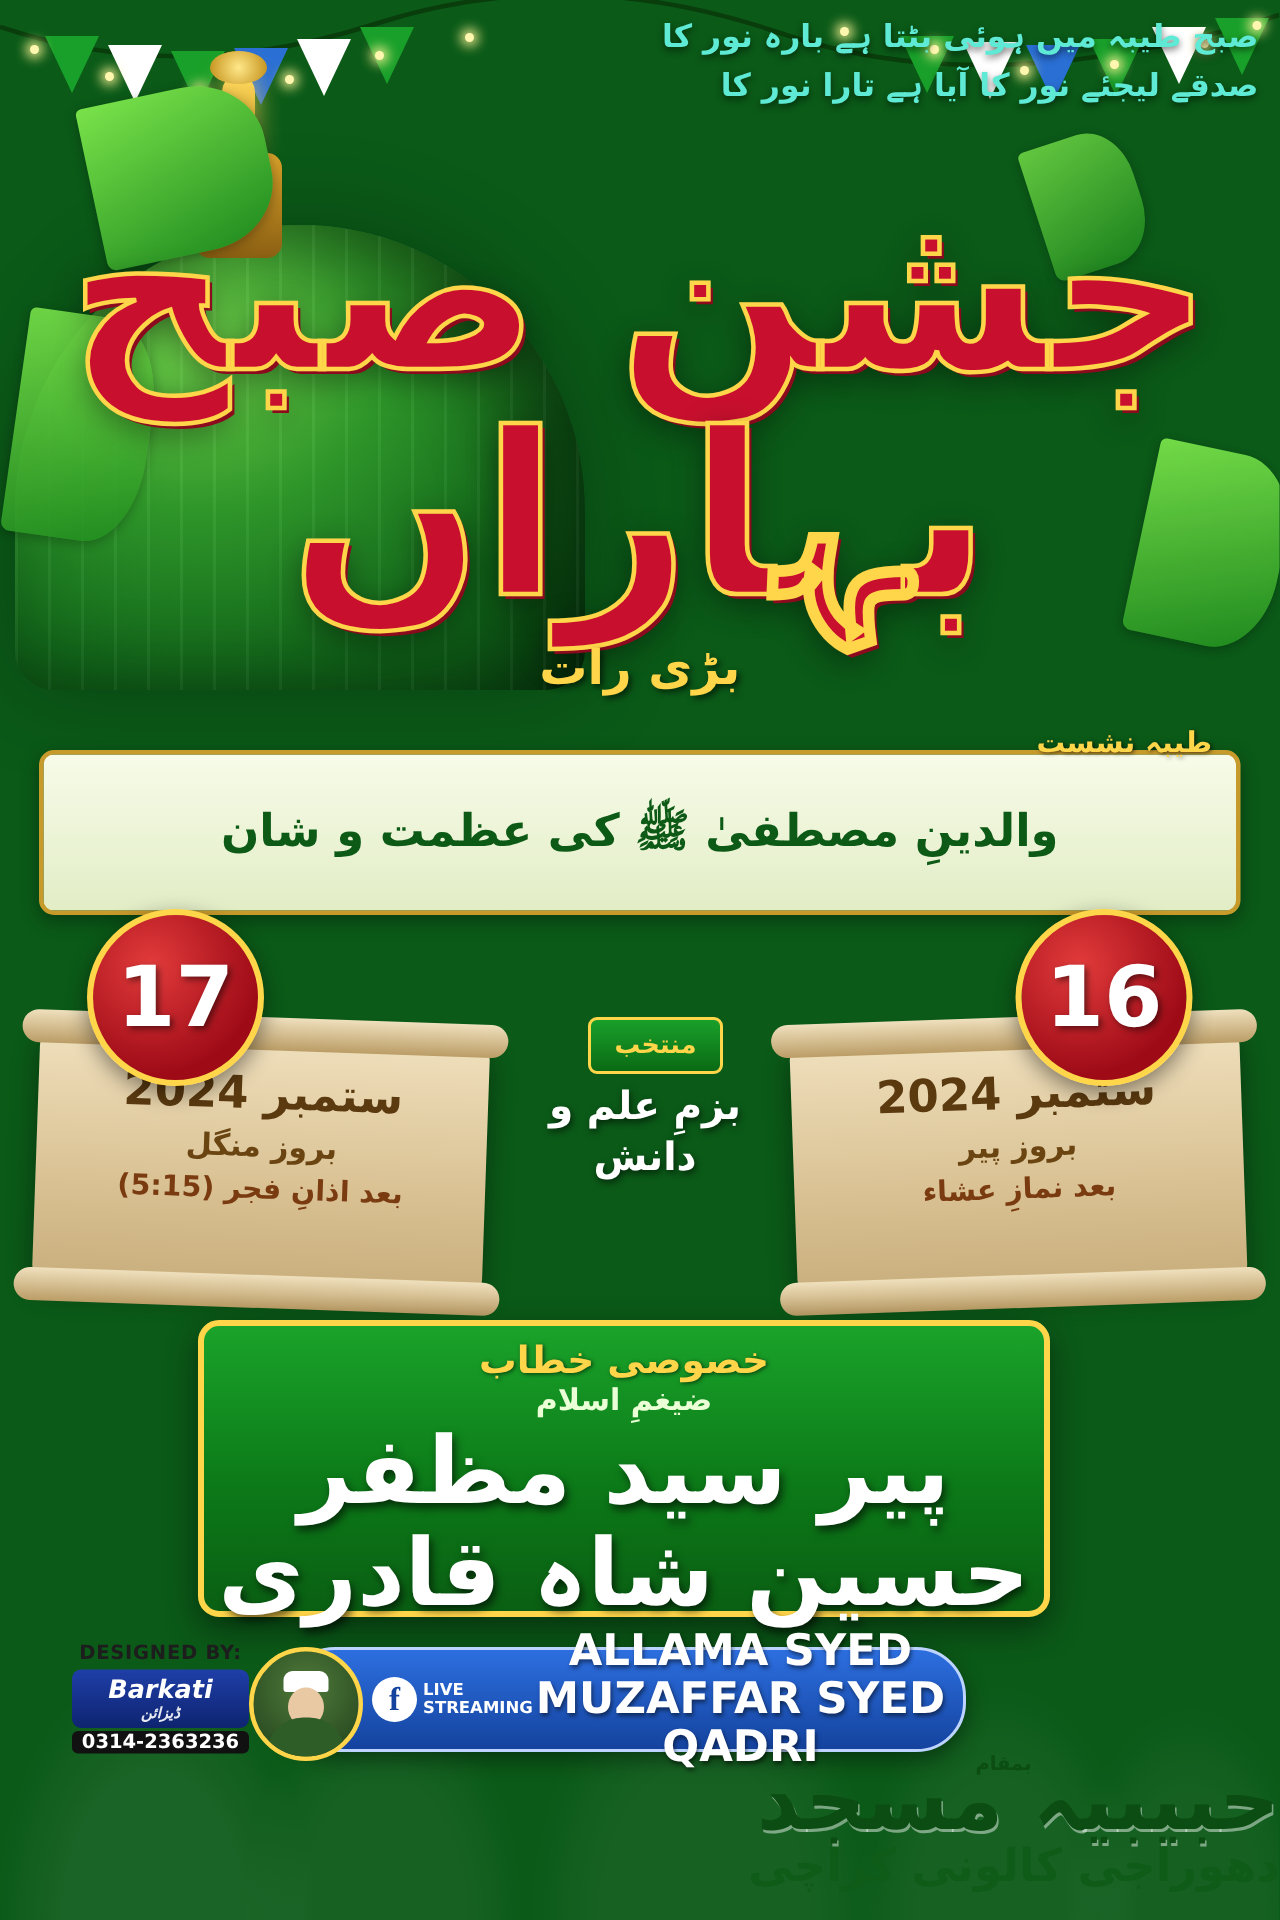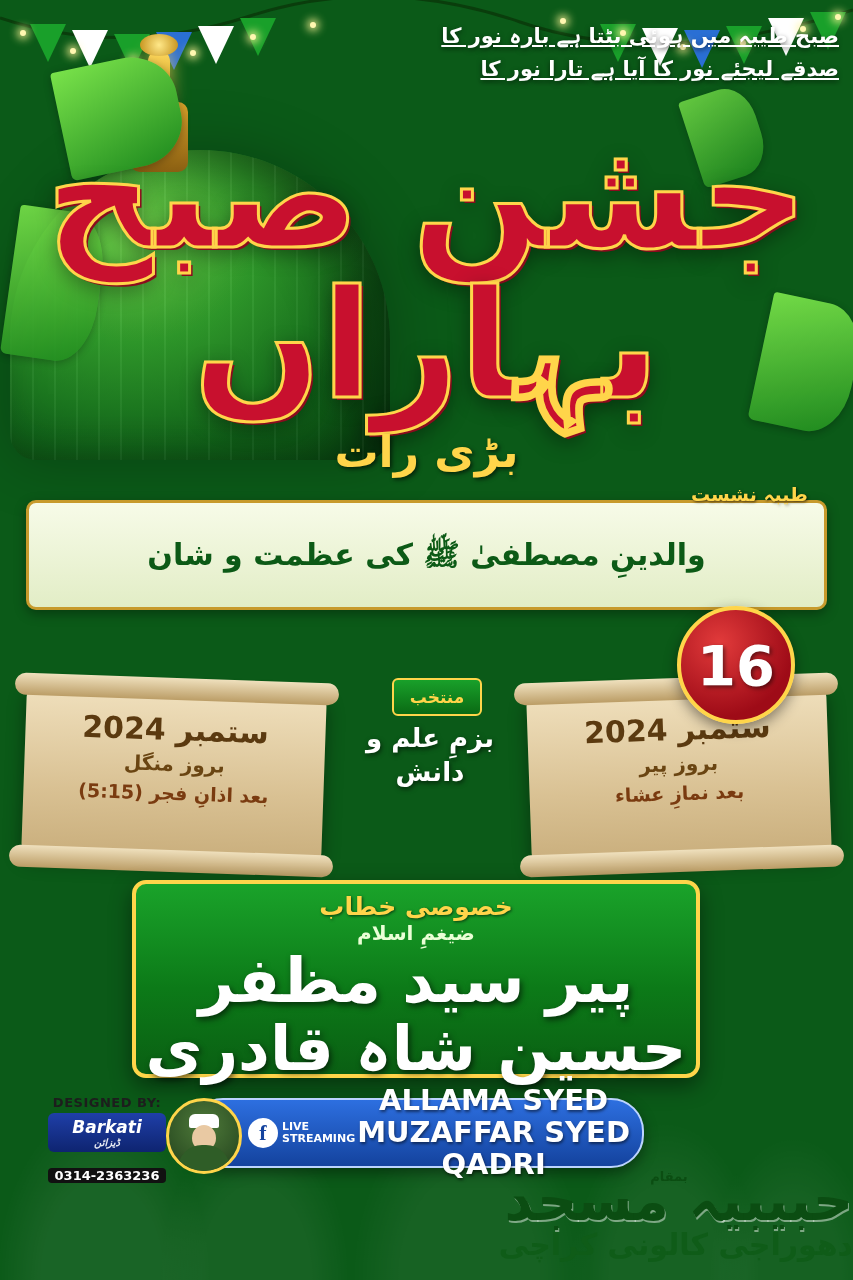--- a/index.html
+++ b/index.html
@@ -56,40 +56,39 @@
   .f2{left:10px;top:210px;width:90px;height:150px;transform:rotate(8deg);opacity:.9;}
   .f3{left:760px;top:300px;width:95px;height:130px;transform:rotate(12deg);opacity:.95;}
   .f4{left:690px;top:90px;width:70px;height:90px;transform:rotate(-18deg);opacity:.8;}
   
   .bunting{position:absolute;left:0;top:0;width:853px;height:110px;}
   .lights{position:absolute;left:0;top:0;width:853px;height:150px;}
   .lamp{position:absolute;width:6px;height:6px;border-radius:50%;background:#fff7b0;
     box-shadow:0 0 8px 3px rgba(255,244,150,.9);}
   
   .couplet{
-    position:absolute;right:14px;top:20px;width:560px;text-align:right;color:#ffffff;
+    position:absolute;right:14px;top:8px;width:560px;text-align:right;color:#5eead4;
     direction:rtl;font-size:21px;line-height:1.55;font-weight:700;
     text-shadow:0 2px 5px rgba(0,0,0,.55);
     font-family:"DejaVu Sans", sans-serif;
-    text-decoration:underline;
   }
   
   .title-block{position:absolute;left:0;right:0;top:120px;height:330px;text-align:center;}
   .title-main{
     direction:rtl;font-size:150px;line-height:1;font-weight:bold;
     color:#c8102e;
     -webkit-text-stroke:3px #ffd54a;
     text-shadow:
       0 0 2px #ffd54a,
       3px 3px 0 #8c0a1e,
       0 6px 22px rgba(0,0,0,.45);
     letter-spacing:-6px;
   }
   .title-sub{
-    direction:rtl;margin-top:6px;font-size:44px;font-weight:bold;color:#ffd54a;
+    direction:rtl;margin-top:6px;font-size:32px;font-weight:bold;color:#ffd54a;
     text-shadow:2px 2px 4px rgba(0,0,0,.6);
   }
   
   .sessions{position:absolute;left:26px;right:26px;top:500px;height:110px;display:flex;gap:18px;direction:rtl;}
   .session{
     flex:1;border-radius:10px;
     background:linear-gradient(180deg,#f7fbe8,#e2edc6);
     border:3px solid #c79a2c;
     box-shadow:0 4px 12px rgba(0,0,0,.35);
     position:relative;display:flex;align-items:center;justify-content:center;
@@ -152,21 +151,21 @@
   .sp-name{color:#ffffff;font-size:62px;font-weight:bold;line-height:1.1;margin-top:2px;
     text-shadow:2px 3px 6px rgba(0,0,0,.6);letter-spacing:-2px;}
   
   .designer{position:absolute;left:48px;top:1095px;width:118px;text-align:center;color:#1d1d1d;}
   .designer .d-top{font-size:13px;font-weight:bold;letter-spacing:.5px;}
   .designer .d-box{
     margin-top:3px;background:linear-gradient(180deg,#1f3fa8,#0e2470);border-radius:6px;padding:4px 14px;
     color:#fff;font-size:17px;font-weight:bold;font-style:italic;
   }
   .designer .d-sub{font-size:10px;opacity:.9;}
-  .designer .d-phone{margin-top:16px;background:#111;color:#fff;font-size:13px;font-weight:bold;border-radius:4px;}
+  .designer .d-phone{margin-top:2px;background:#111;color:#fff;font-size:13px;font-weight:bold;border-radius:4px;}
   
   .livebar{
     position:absolute;left:190px;top:1098px;width:450px;height:66px;border-radius:33px;
     background:linear-gradient(180deg,#2d6fe0,#14439e);
     border:2px solid #bcd4ff;box-shadow:0 5px 14px rgba(0,0,0,.4);
     display:flex;align-items:center;
   }
   .avatar{
     position:absolute;left:-26px;top:-2px;width:70px;height:70px;border-radius:50%;
     background:radial-gradient(circle at 50% 35%,#4f7a3a,#20401b);
@@ -273,20 +272,21 @@
     </div>
     <div class="daybadge badge-right">16</div>
 
     <div class="scroll left">
       <div class="scroll-inner">
         <div class="s-date">ستمبر 2024</div>
         <div class="s-day">بروز منگل</div>
         <div class="s-time">بعد اذانِ فجر (5:15)</div>
       </div>
     </div>
+    <div class="daybadge badge-left">17</div>
 
     <div class="center-tag">منتخب</div>
     <div class="center-note">بزمِ علم و دانش</div>
   </div>
 
   <div class="speaker">
     <div class="sp-head">خصوصی خطاب</div>
     <div class="sp-sub">ضیغمِ اسلام</div>
     <div class="sp-name">پیر سید مظفر حسین شاہ قادری</div>
   </div>

